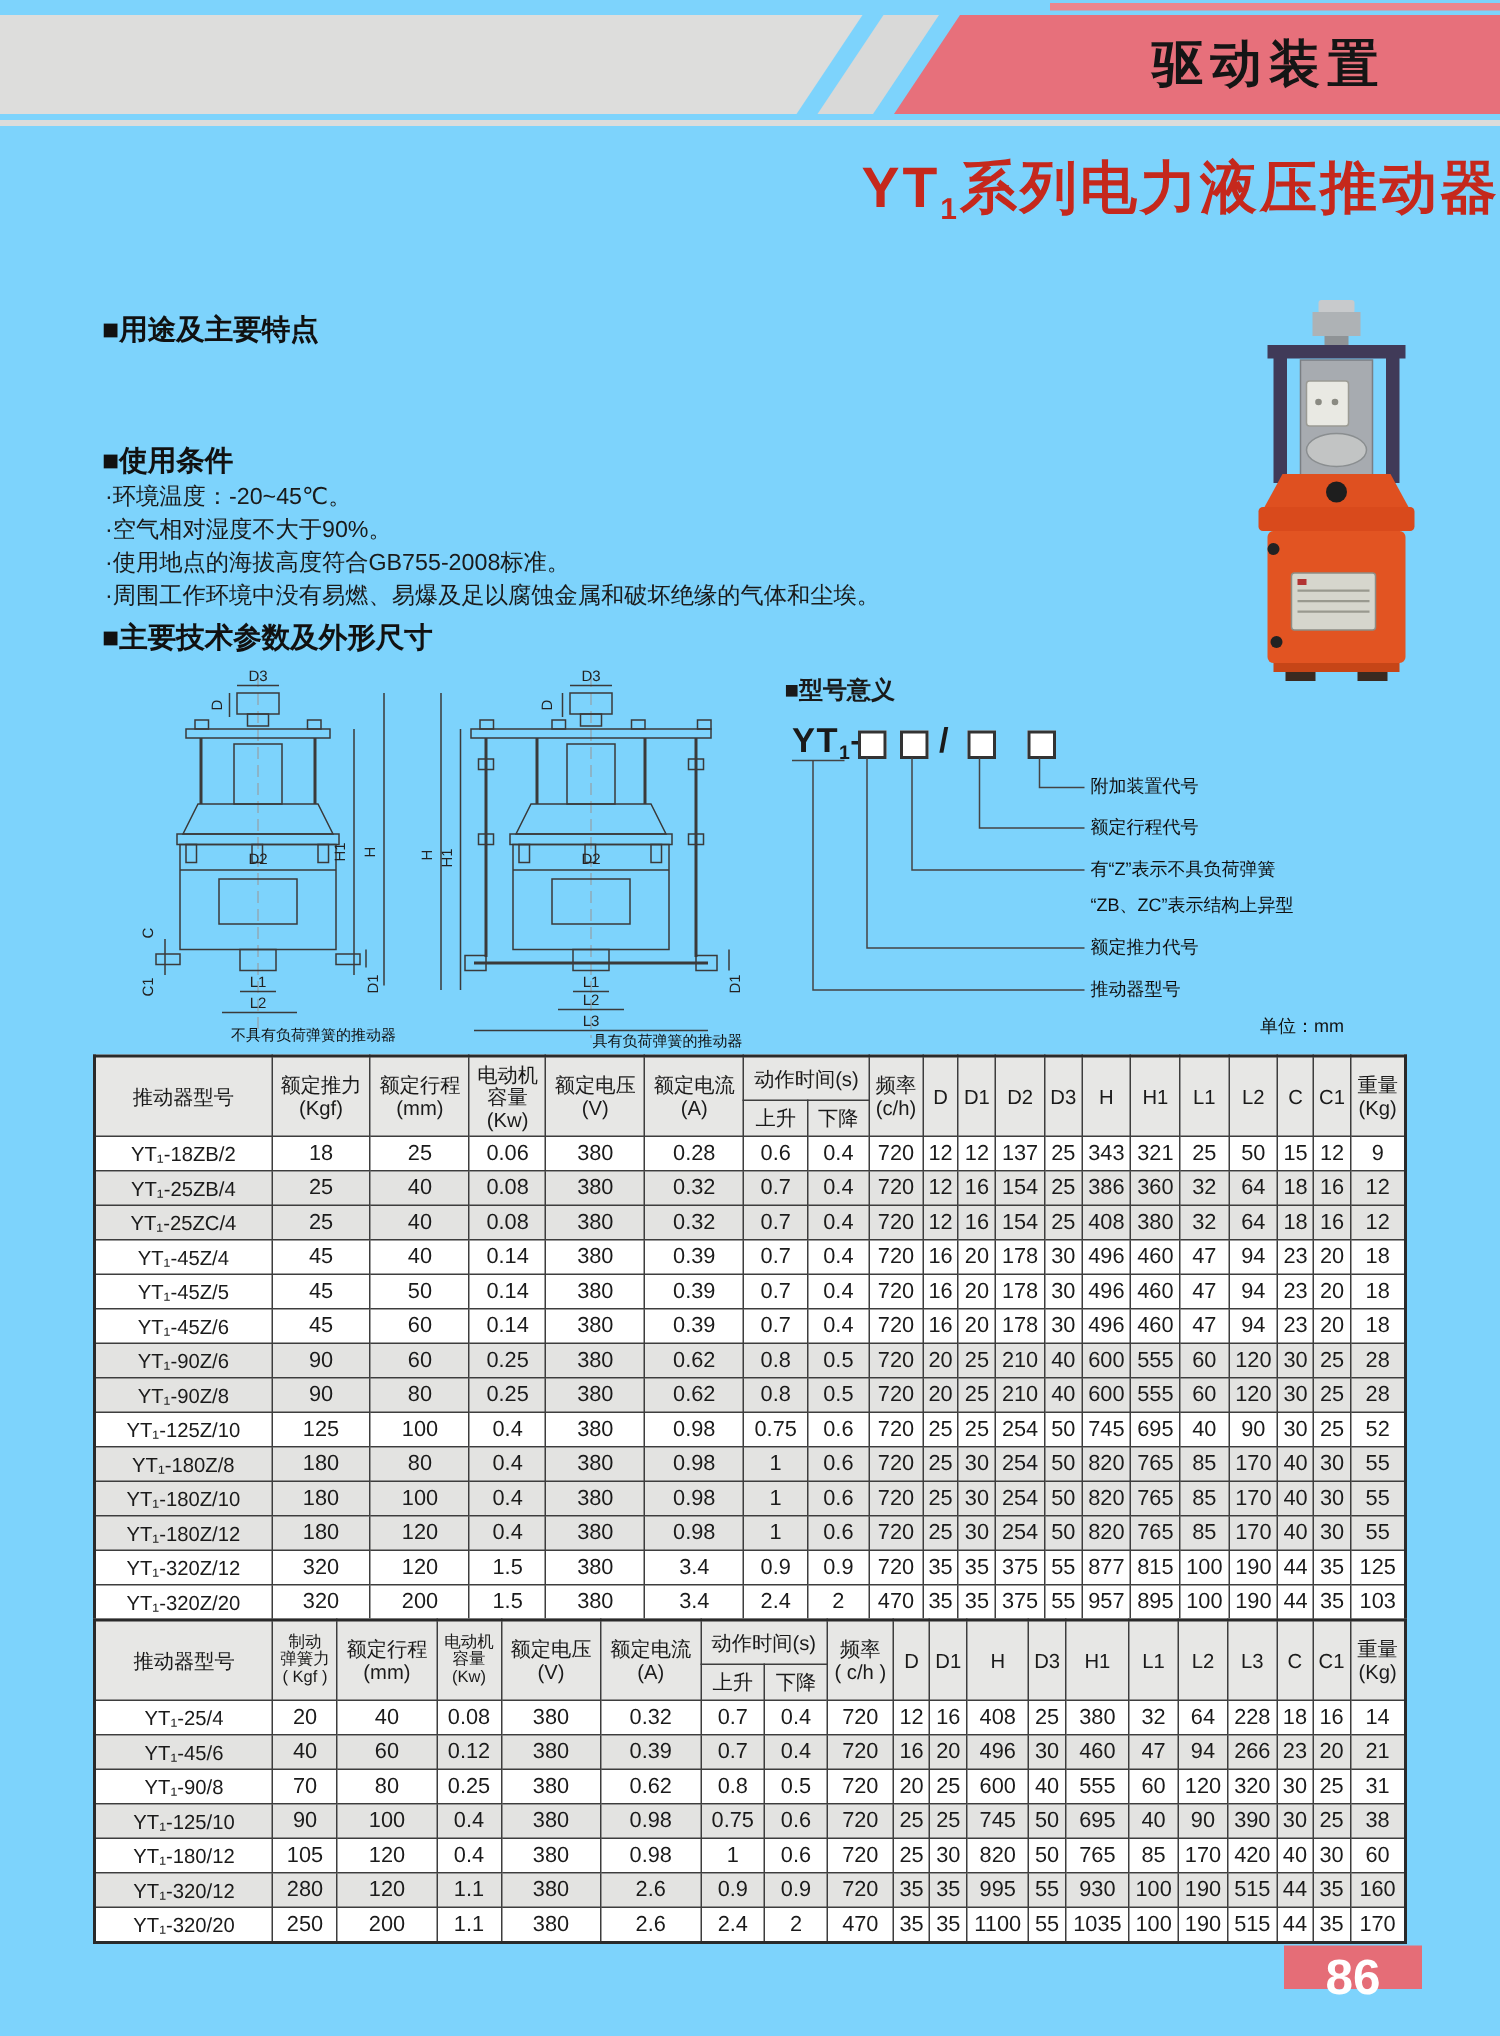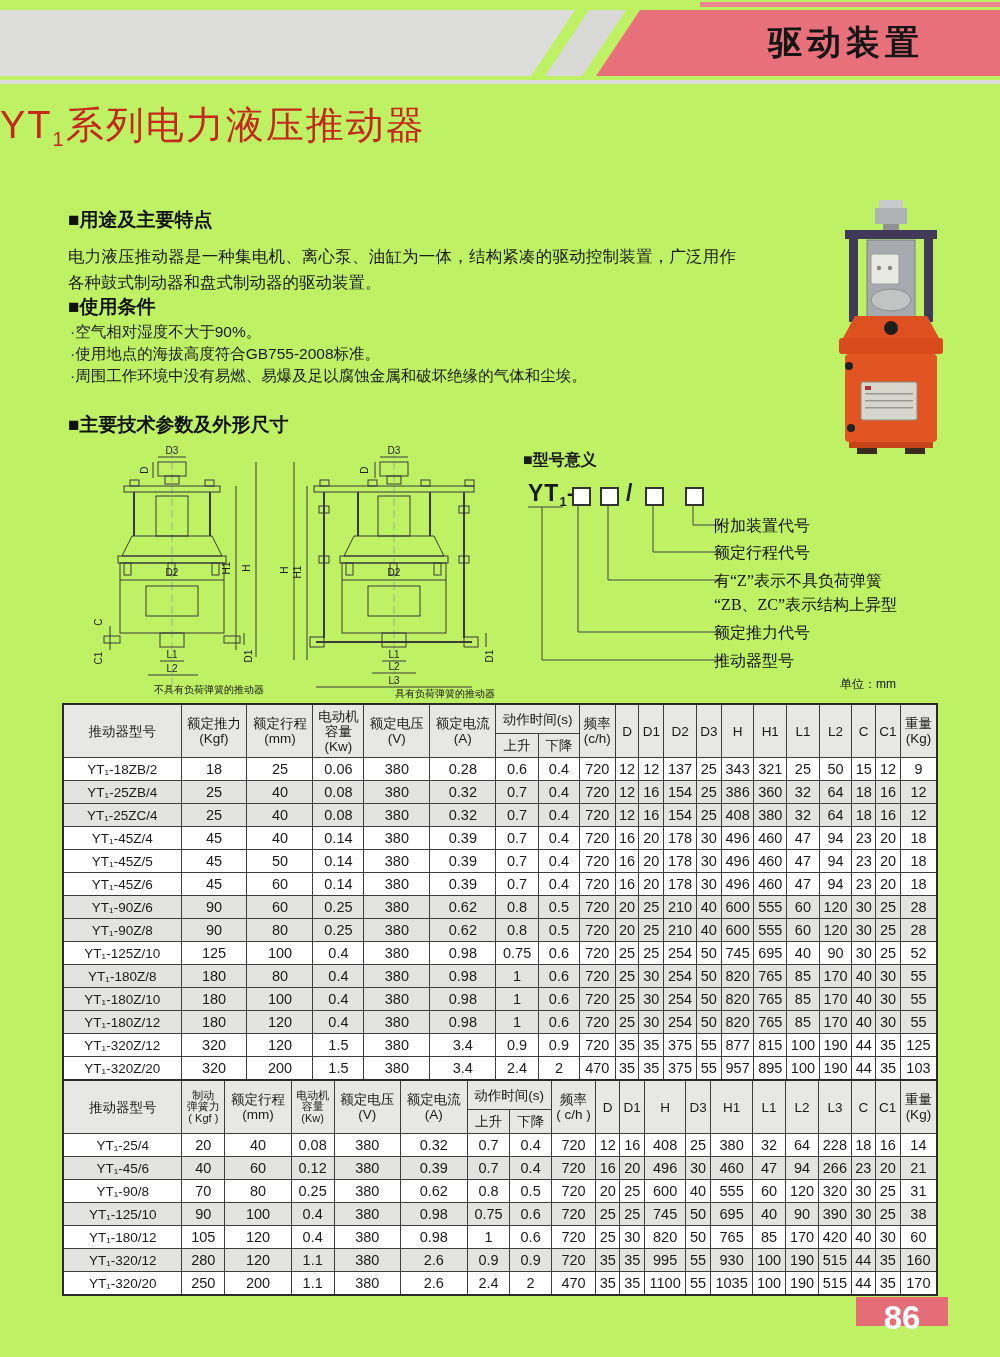--- a/index.html
+++ b/index.html
@@ -1,45 +1,45 @@
 <!DOCTYPE html>
 <html><head>
 <meta charset="utf-8">
 <style>
   html,body{margin:0;padding:0;background:#fff;}
-  .page{position:relative;width:1000px;height:1357px;background:#bef264;overflow:hidden;
+  .page{position:relative;width:1000px;height:1357px;background:#7dd3fc;overflow:hidden;
         font-family:"Liberation Sans","DejaVu Sans",sans-serif;color:#1a1a1a;}
   
   .hdr-svg{position:absolute;left:0;top:0;}
   .banner-label{position:absolute;left:706px;top:20px;width:280px;text-align:center;
         font-size:34px;font-weight:bold;letter-spacing:5px;color:#151515;}
   
-  .title{position:absolute;left:0;top:100px;width:1000px;text-align:left;
-        color:#c5281c;font-weight:normal;font-size:38px;letter-spacing:2px;}
+  .title{position:absolute;left:0;top:100px;width:1000px;text-align:right;
+        color:#c5281c;font-weight:bold;font-size:38px;letter-spacing:2px;}
   .tsub{font-size:20px;vertical-align:-8px;}
   
   .sec-h{position:absolute;left:68px;font-size:19px;font-weight:bold;color:#111;}
   .usage-body{position:absolute;left:68px;top:243px;width:668px;font-size:16.5px;
         line-height:26px;text-align:justify;}
   .bullets{position:absolute;left:70px;top:321px;font-size:15.5px;line-height:22px;}
   
   .photo{position:absolute;left:793px;top:196px;}
   
   .draw{position:absolute;}
   .draw text{font-size:10px;fill:#222;font-family:"Liberation Sans","DejaVu Sans",sans-serif;}
   .caption{position:absolute;font-size:10px;font-weight:normal;text-align:right;color:#111;}
   
   .meaning{position:absolute;left:518px;top:448px;width:462px;height:252px;}
   .meaning-h{position:absolute;left:5px;top:2px;font-size:16px;font-weight:bold;}
   .f-prefix{position:absolute;left:10px;top:32px;font-size:23px;font-weight:bold;letter-spacing:1px;}
   .fsub{font-size:13px;vertical-align:-5px;}
   .mbox{position:absolute;top:39px;width:15px;height:15px;border:2px solid #333;background:#fff;}
   .fslash{position:absolute;left:108px;top:32px;font-size:23px;font-weight:bold;}
   .m-lines{position:absolute;left:0;top:0;}
-  .mlabel{position:absolute;left:196px;font-size:16px;white-space:nowrap;color:#111;font-family:Liberation Serif, serif;}
+  .mlabel{position:absolute;left:209px;font-size:12px;white-space:nowrap;color:#111;}
   .unit-note{position:absolute;left:840px;top:676px;font-size:12px;color:#111;}
   
   .ptable{position:absolute;left:62px;border-collapse:collapse;background:#fff;
         border:2px solid #2a2a2a;}
   .ptable th,.ptable td{border:1px solid #3d3d3d;text-align:center;vertical-align:middle;
         padding:0 2px;}
   .ptable th{font-weight:normal;font-size:13.5px;line-height:15px;white-space:pre-line;
         background:#e7e7e5;}
   .ptable th.sm{font-size:11px;line-height:11.5px;}
   .ptable thead tr:first-child th{height:28px;}
@@ -64,24 +64,24 @@
     <polygon points="0,10 575,10 531,76 0,76" fill="#dddddc"></polygon>
     <polygon points="589,10 626,10 582,76 545,76" fill="#d9d9d8"></polygon>
     <polygon points="640,10 1000,10 1000,76 596,76" fill="#e7707b"></polygon>
     <rect x="0" y="80" width="1000" height="4" fill="#dcdcdb"></rect>
   </svg>
   <div class="banner-label">驱动装置</div>
 
   <div class="title"><span>YT</span><span class="tsub">1</span><span>系列电力液压推动器</span></div>
 
   <div class="sec-h" style="top:207px">■用途及主要特点</div>
-  <div class="usage-body">电力液压推动器是一种集电机、离心泵、油缸为一体，结构紧凑的驱动控制装置，广泛用作各种鼓式制动器和盘式制动器的驱动装置。</div>
 
   <div class="sec-h" style="top:294px">■使用条件</div>
   <div class="bullets">
+    <div>·环境温度：-20~45℃。</div>
     <div>·空气相对湿度不大于90%。</div>
     <div>·使用地点的海拔高度符合GB755-2008标准。</div>
     <div>·周围工作环境中没有易燃、易爆及足以腐蚀金属和破坏绝缘的气体和尘埃。</div>
   </div>
 
   <div class="sec-h" style="top:412px">■主要技术参数及外形尺寸</div>
 
   <svg class="photo" width="200" height="258" viewBox="0 0 200 258">
     <rect x="86" y="4" width="24" height="9" rx="2" fill="#c8cacc"></rect>
     <rect x="82" y="12" width="32" height="16" fill="#aeb2b5"></rect>

